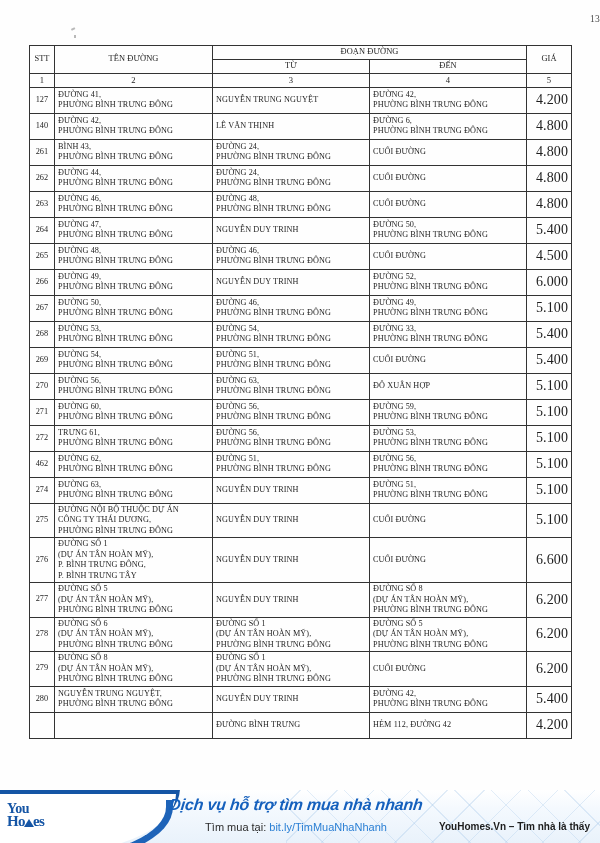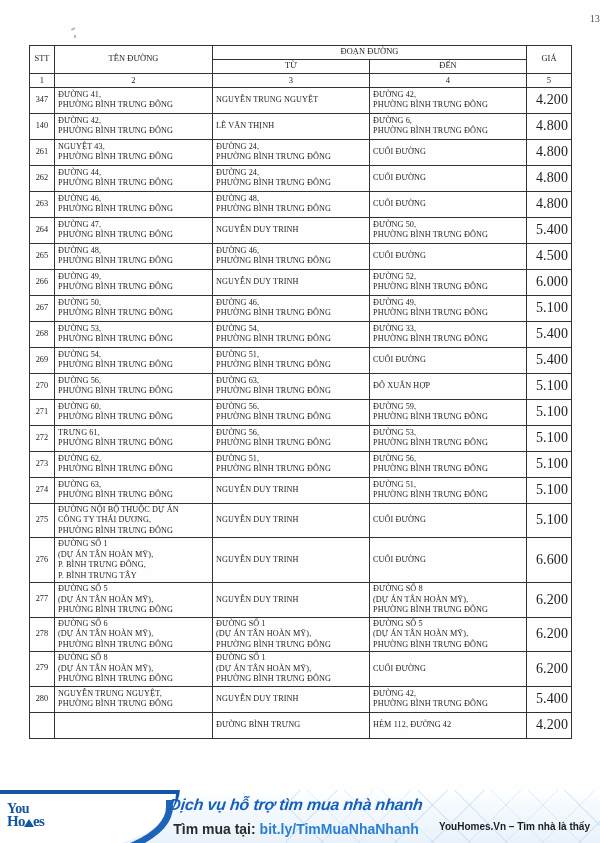--- a/index.html
+++ b/index.html
@@ -192,22 +192,22 @@
     color: #1560bd;
     letter-spacing: -.2px;
     font-style: italic;
     transform: skewX(-6deg);
   }
   #banner-subline {
     position: absolute;
     left: 126px; top: 31px;
     width: 340px;
     text-align: center;
-    font-size: 14px;
-    font-weight: bold;
+    font-size: 11px;
+    font-weight: normal;
     color: #2b2b2b;
   }
   #banner-subline .url {
     color: #2a7fd4;
   }
   #banner-tagline {
     position: absolute;
     right: 26px; top: 31px;
     font-size: 10px;
     font-weight: bold;
@@ -247,21 +247,21 @@
       <tr class="hdr-num">
         <td>1</td>
         <td>2</td>
         <td>3</td>
         <td>4</td>
         <td>5</td>
       </tr>
     </thead>
     <tbody id="table-body">
         <tr>
-          <td class="c-stt">347</td>
+          <td class="c-stt">127</td>
           <td class="c-text">
             <span class="ln">ĐƯỜNG 41,</span>
             <span class="ln">PHƯỜNG BÌNH TRƯNG ĐÔNG</span>
           </td>
           <td class="c-text">
             <span class="ln">NGUYỄN TRUNG NGUYỆT</span>
           </td>
           <td class="c-text">
             <span class="ln">ĐƯỜNG 42,</span>
             <span class="ln">PHƯỜNG BÌNH TRƯNG ĐÔNG</span>
@@ -279,21 +279,21 @@
           </td>
           <td class="c-text">
             <span class="ln">ĐƯỜNG 6,</span>
             <span class="ln">PHƯỜNG BÌNH TRƯNG ĐÔNG</span>
           </td>
           <td class="c-gia">4.800</td>
         </tr>
         <tr>
           <td class="c-stt">261</td>
           <td class="c-text">
-            <span class="ln">NGUYỆT 43,</span>
+            <span class="ln">BÌNH 43,</span>
             <span class="ln">PHƯỜNG BÌNH TRƯNG ĐÔNG</span>
           </td>
           <td class="c-text">
             <span class="ln">ĐƯỜNG 24,</span>
             <span class="ln">PHƯỜNG BÌNH TRƯNG ĐÔNG</span>
           </td>
           <td class="c-text">
             <span class="ln">CUỐI ĐƯỜNG</span>
           </td>
           <td class="c-gia">4.800</td>
@@ -461,21 +461,21 @@
             <span class="ln">ĐƯỜNG 56,</span>
             <span class="ln">PHƯỜNG BÌNH TRƯNG ĐÔNG</span>
           </td>
           <td class="c-text">
             <span class="ln">ĐƯỜNG 53,</span>
             <span class="ln">PHƯỜNG BÌNH TRƯNG ĐÔNG</span>
           </td>
           <td class="c-gia">5.100</td>
         </tr>
         <tr>
-          <td class="c-stt">273</td>
+          <td class="c-stt">462</td>
           <td class="c-text">
             <span class="ln">ĐƯỜNG 62,</span>
             <span class="ln">PHƯỜNG BÌNH TRƯNG ĐÔNG</span>
           </td>
           <td class="c-text">
             <span class="ln">ĐƯỜNG 51,</span>
             <span class="ln">PHƯỜNG BÌNH TRƯNG ĐÔNG</span>
           </td>
           <td class="c-text">
             <span class="ln">ĐƯỜNG 56,</span>

